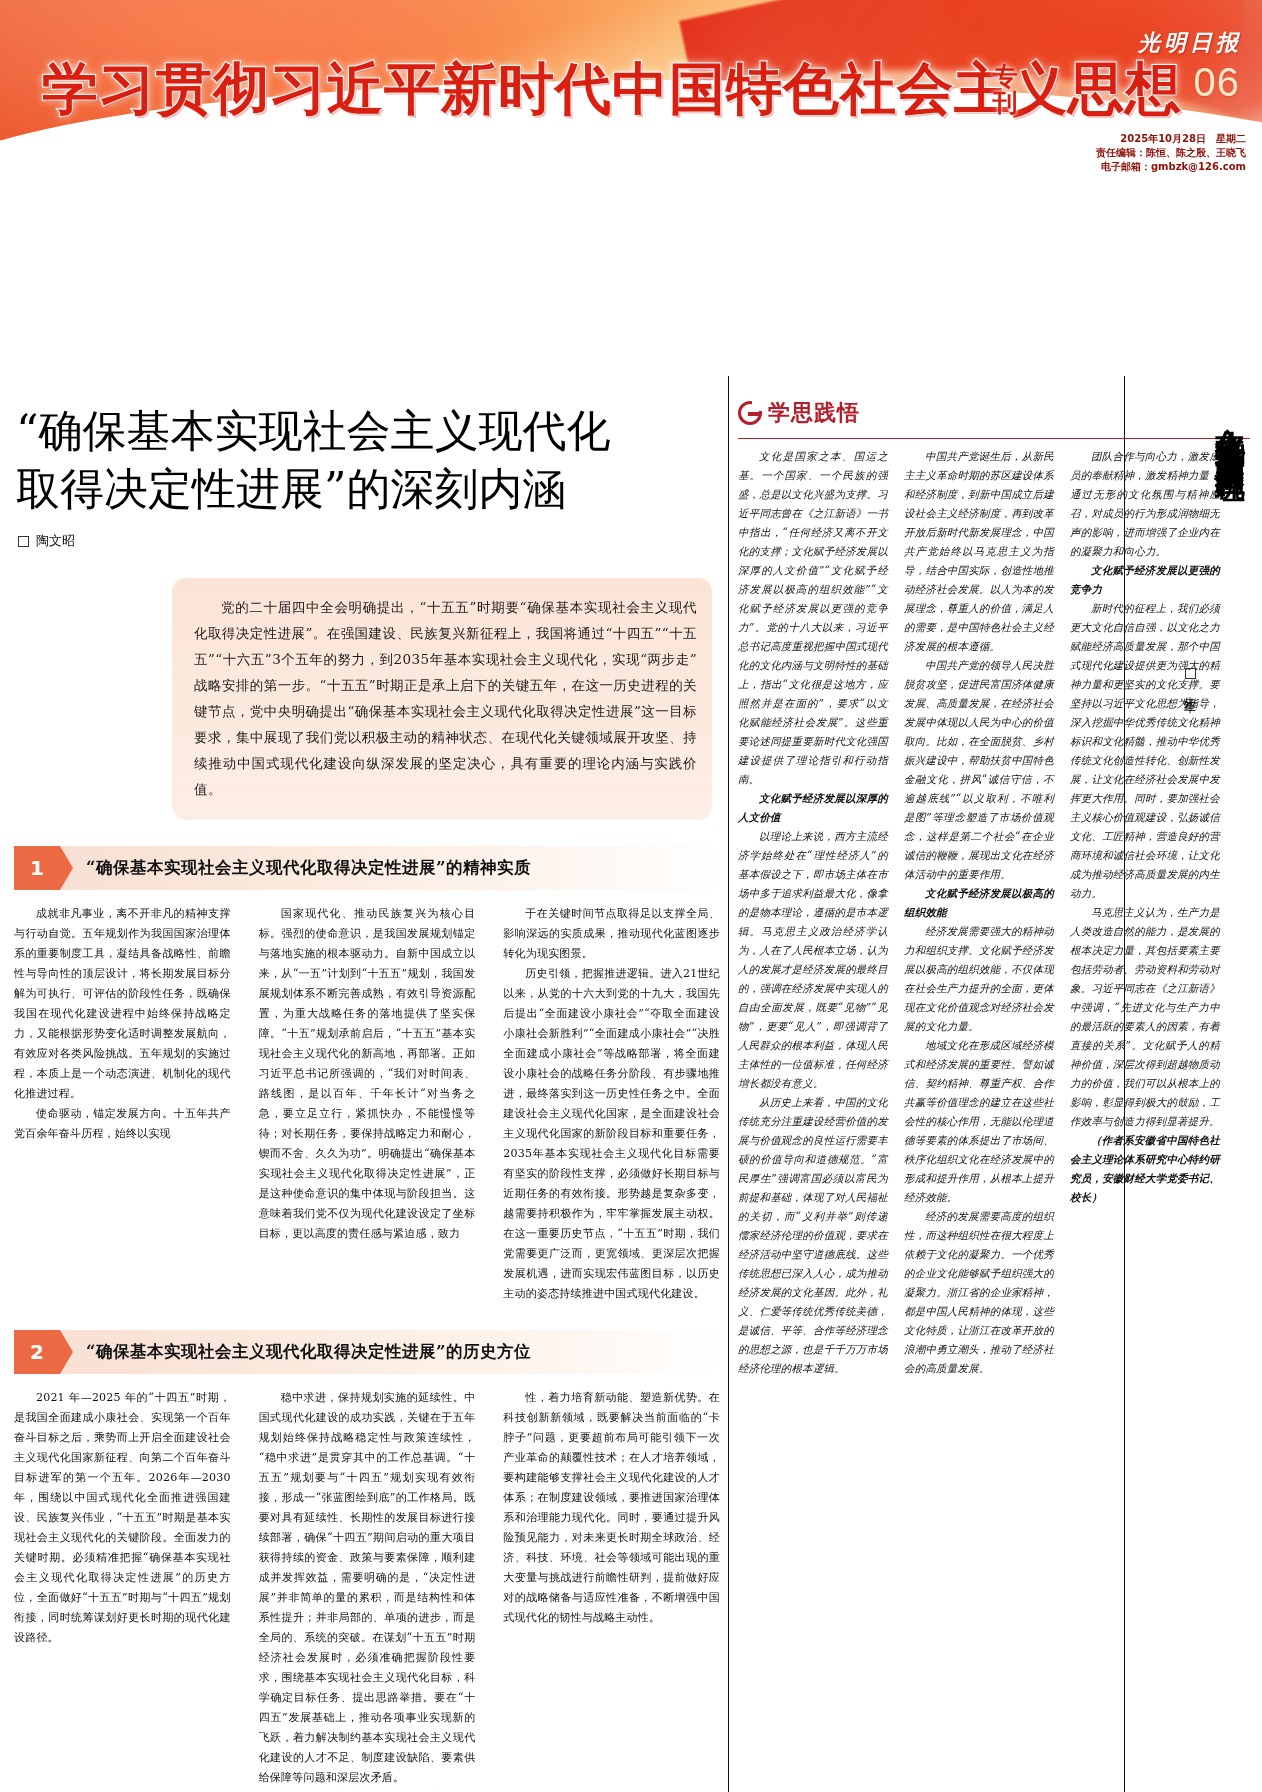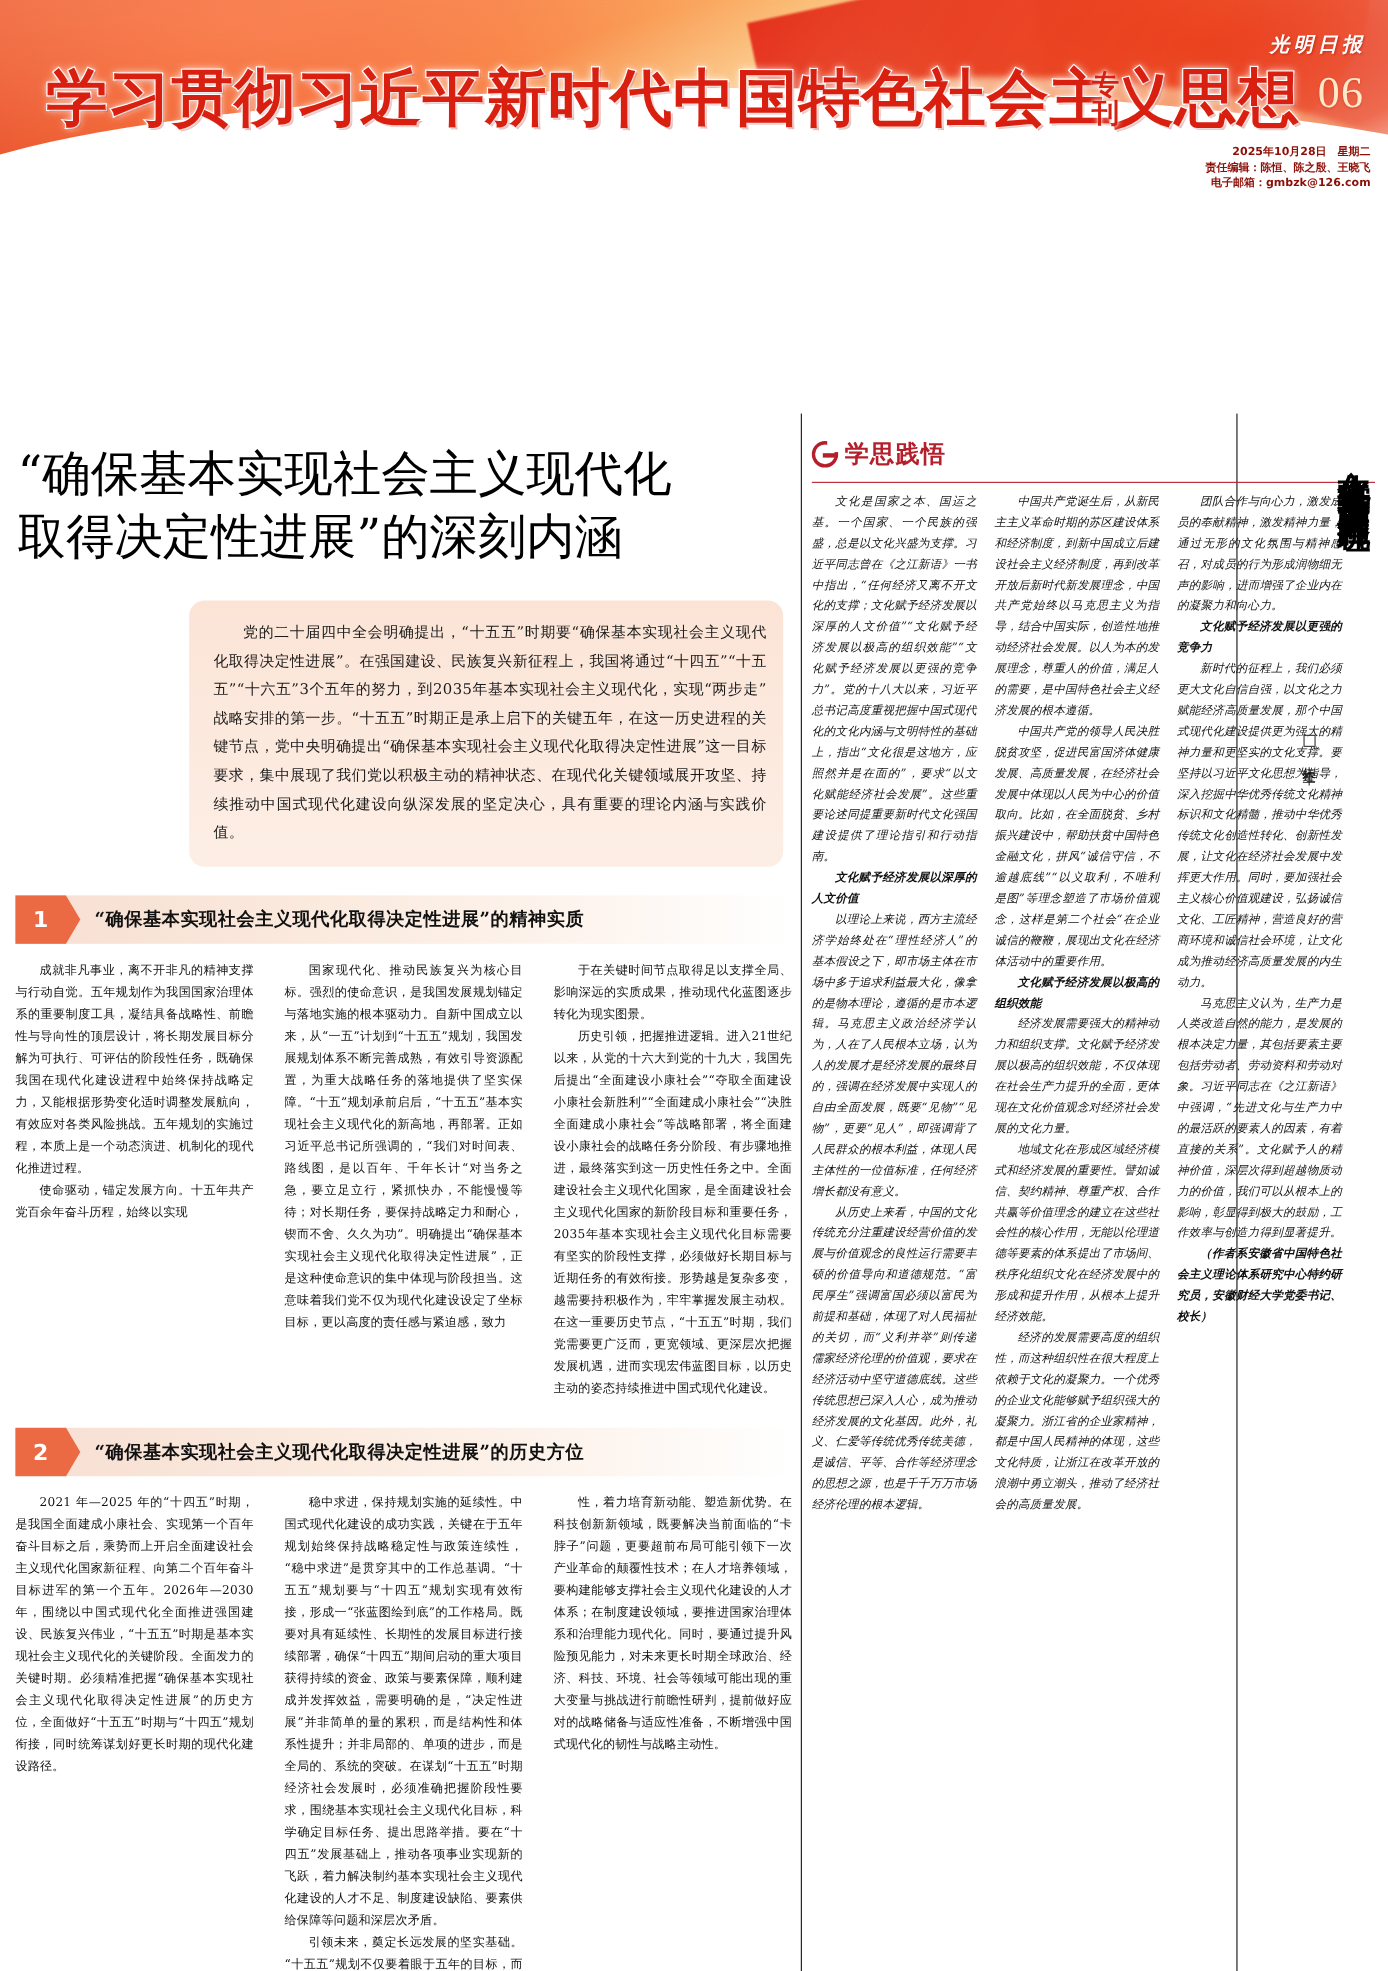--- a/index.html
+++ b/index.html
@@ -73,29 +73,29 @@
     color:#d81f10;
     text-shadow:0 0 3px #fff,0 0 6px rgba(255,255,255,.9);
     text-align:center;
     z-index:5;
   }
   .mh-brand{
     position:absolute;right:20px;top:28px;
     font-family:"Liberation Serif","DejaVu Serif",serif;
     font-style:italic;
     font-weight:bold;
-    font-size:18px;
+    font-size:22px;
     color:#ffffff;
     letter-spacing:4px;
     text-shadow:1px 1px 2px rgba(150,10,0,.45);
     z-index:5;
   }
   .mh-pageno{
     position:absolute;right:22px;top:60px;
-    font-family:Liberation Serif, serif;
+    font-family:Liberation Sans, sans-serif;
     font-size:40px;font-weight:500;
     color:#ffe9c9;
     letter-spacing:1px;
     text-shadow:0 1px 2px rgba(170,40,10,.4);
     z-index:5;
   }
   .mh-meta{
     position:absolute;right:16px;bottom:6px;
     text-align:right;
     font-family:"DejaVu Sans","Liberation Sans",sans-serif;
@@ -325,20 +325,23 @@
   <div class="rule-v" style="left:728px;top:196px;height:1560px;"></div>
   <div class="rule-v" style="left:1124px;top:196px;height:1560px;"></div>
 
   <div class="left-article">
 
     <h1 class="headline">
       <span>“确保基本实现社会主义现代化</span><br>
       <span>取得决定性进展”的深刻内涵</span>
     </h1>
 
+    <div class="byline">
+      <span class="box"></span><span>陶文昭</span>
+    </div>
 
     <div class="lede">
       <p>党的二十届四中全会明确提出，“十五五”时期要“确保基本实现社会主义现代化取得决定性进展”。在强国建设、民族复兴新征程上，我国将通过“十四五”“十五五”“十六五”3个五年的努力，到2035年基本实现社会主义现代化，实现“两步走”战略安排的第一步。“十五五”时期正是承上启下的关键五年，在这一历史进程的关键节点，党中央明确提出“确保基本实现社会主义现代化取得决定性进展”这一目标要求，集中展现了我们党以积极主动的精神状态、在现代化关键领域展开攻坚、持续推动中国式现代化建设向纵深发展的坚定决心，具有重要的理论内涵与实践价值。</p>
     </div>
 
     <div class="sec-head">
       <div class="sec-num">1</div>
       <div class="sec-title">“确保基本实现社会主义现代化取得决定性进展”的精神实质</div>
     </div>
     <div class="cols3">

